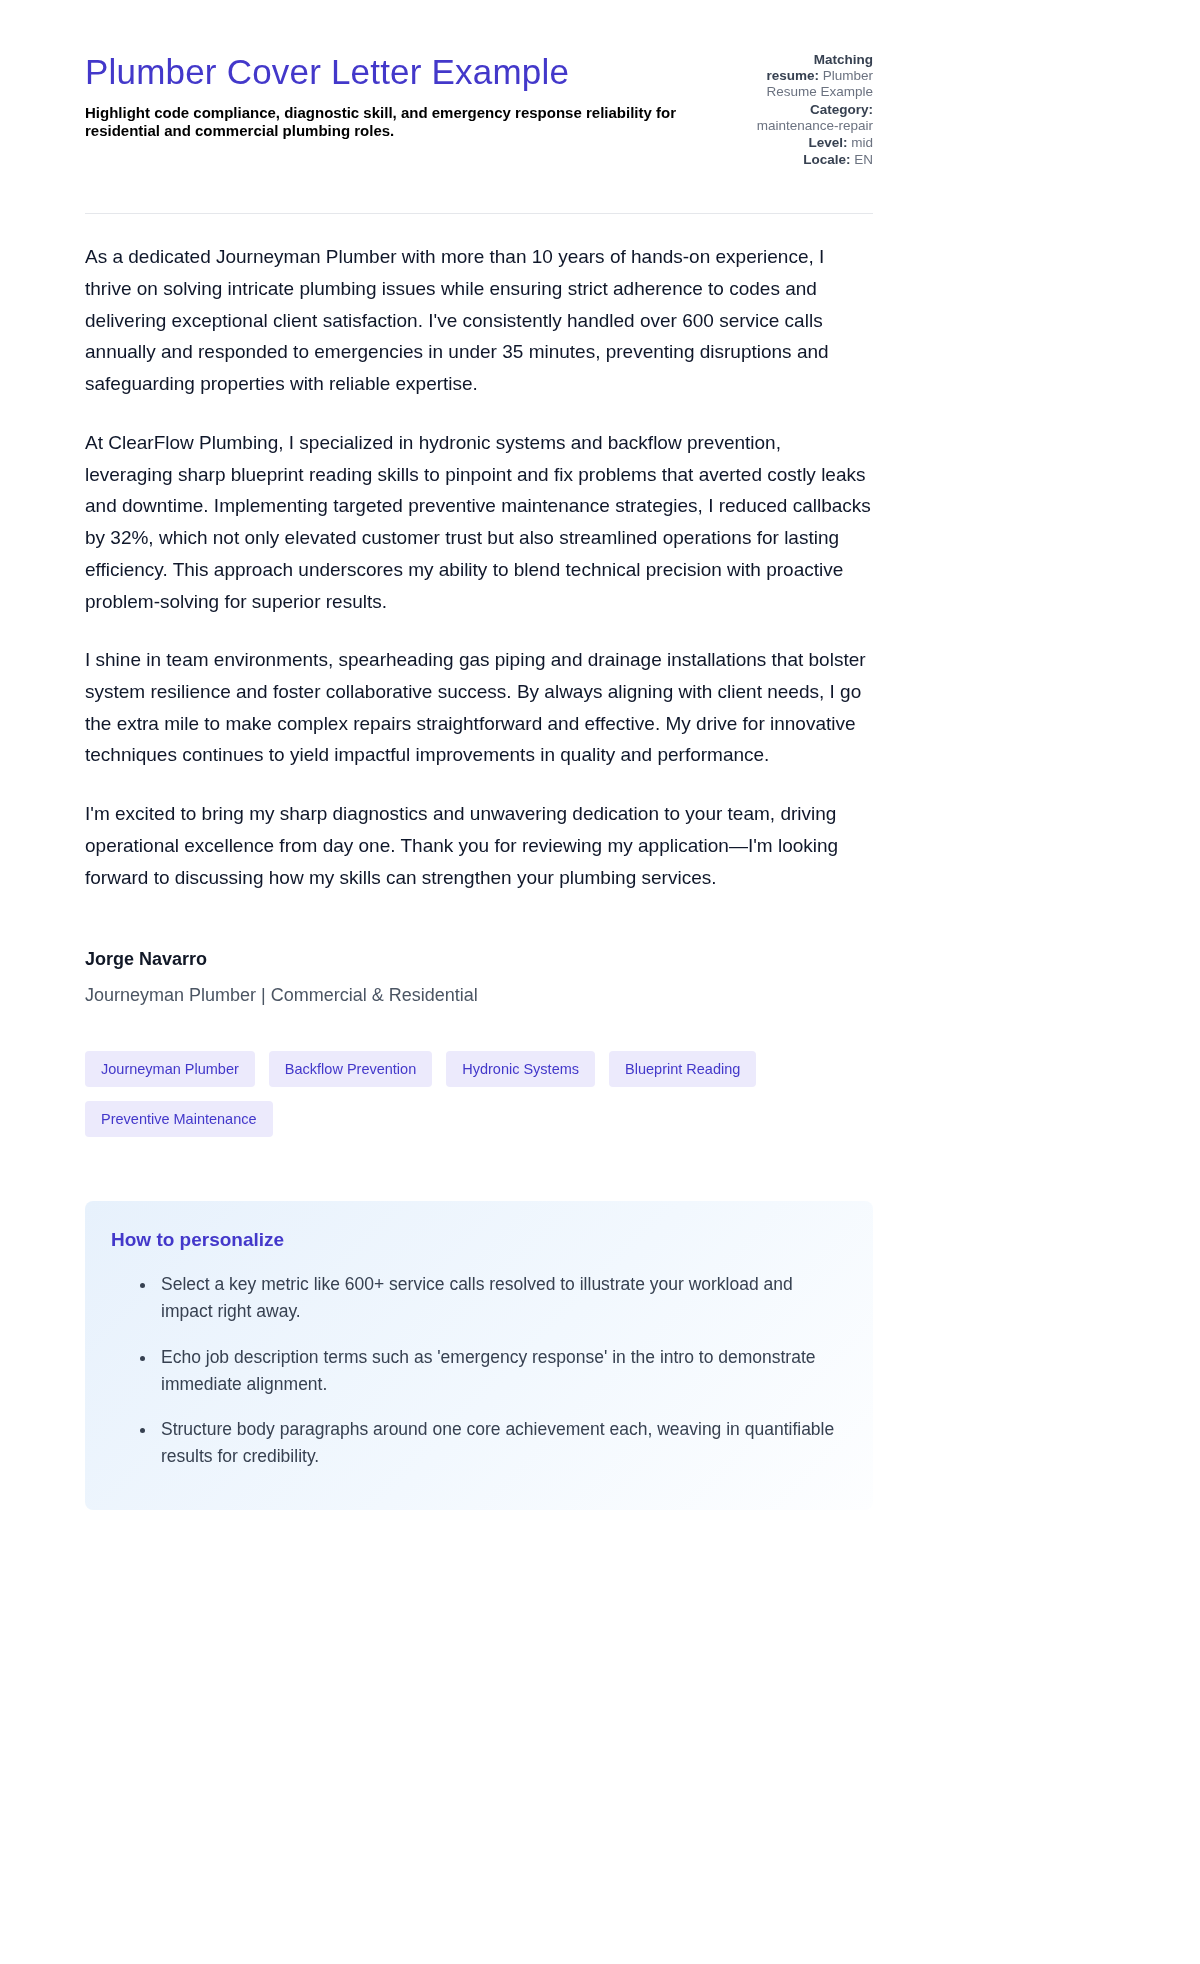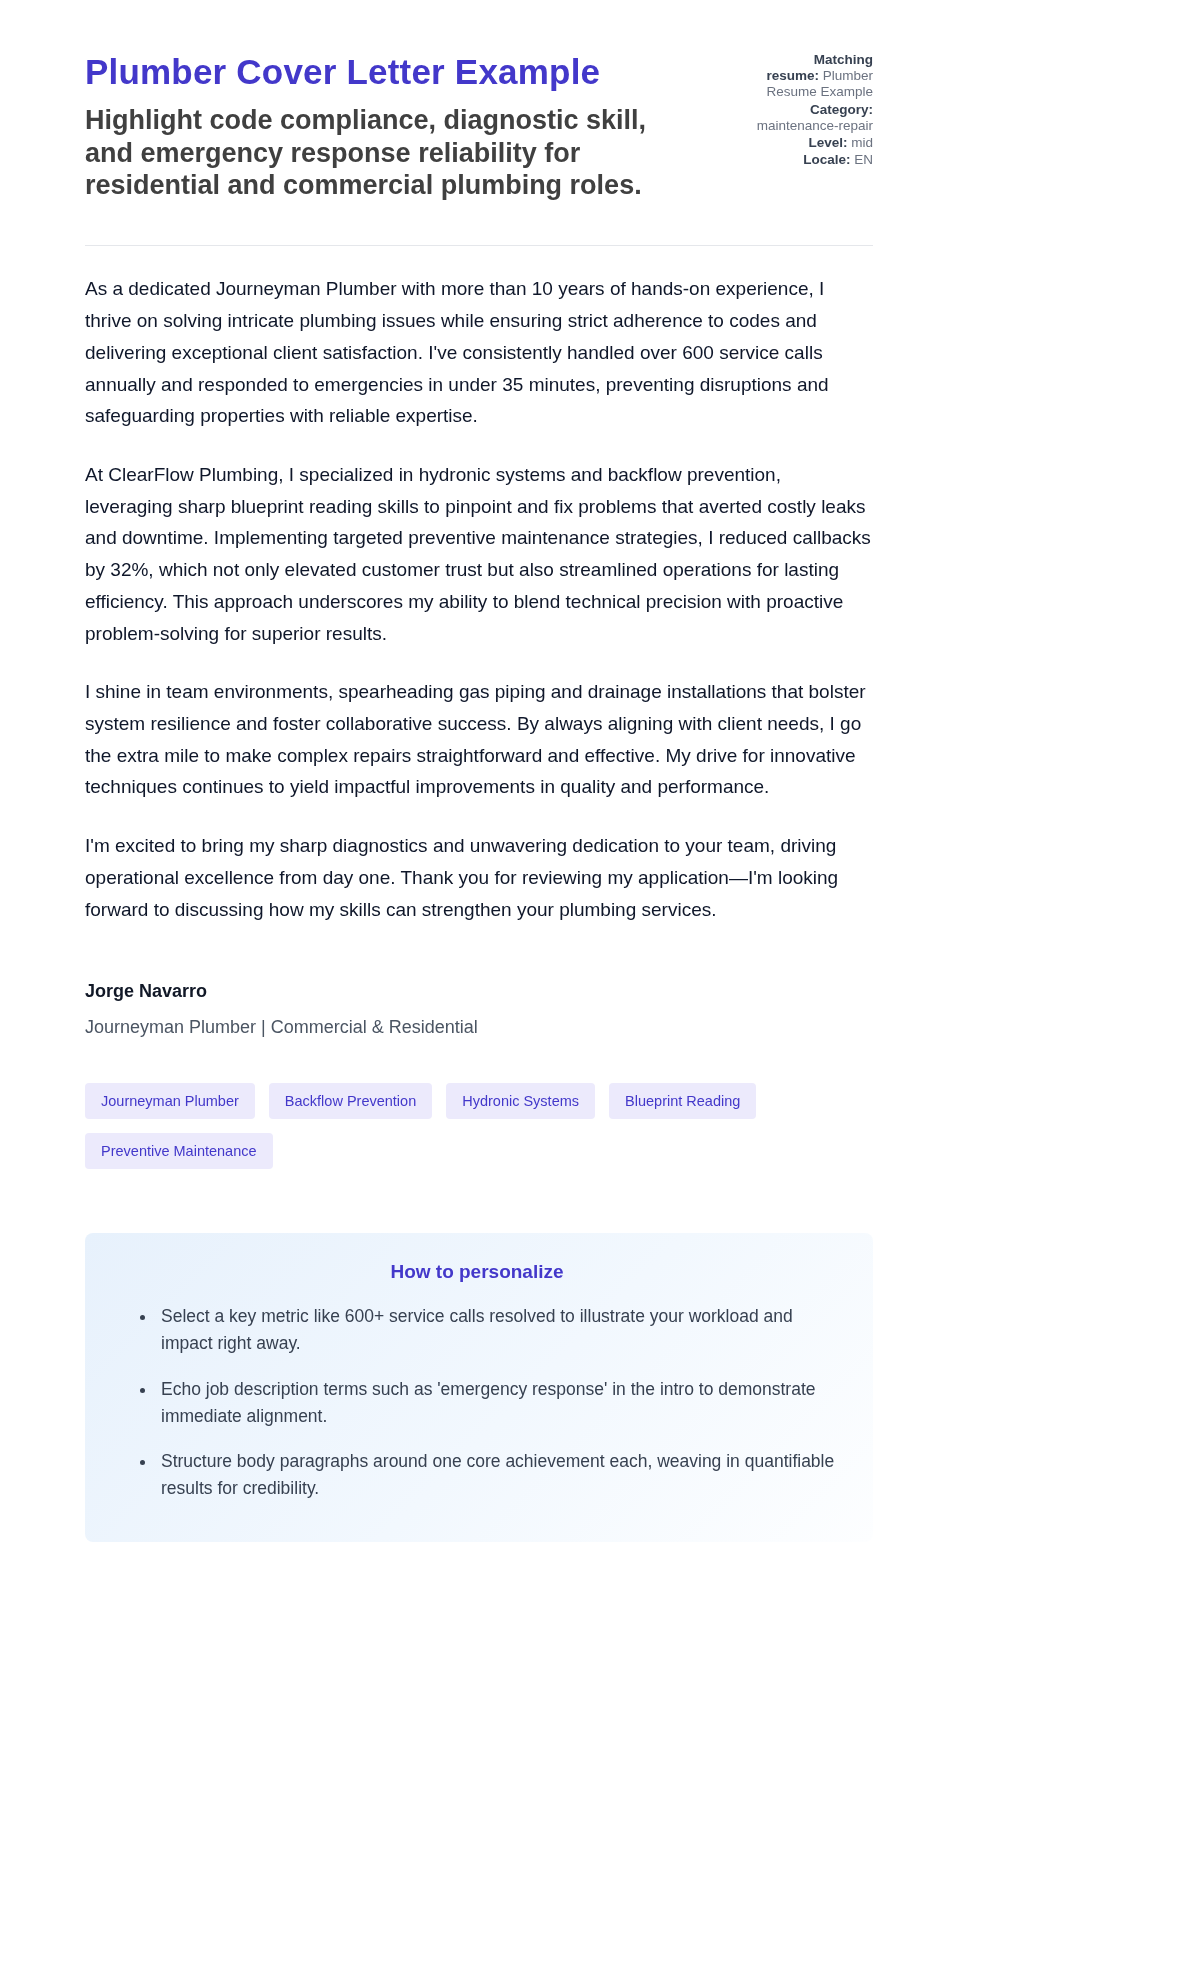--- a/index.html
+++ b/index.html
@@ -13,30 +13,30 @@
     width: 788px;
     margin-left: 85px;
     padding-top: 52px;
   }
 
   
   .header { display: flex; justify-content: space-between; align-items: flex-start; }
   .header-left { width: 620px; }
   .title {
     font-size: 35px;
-    font-weight: 700;
+    font-weight: 400;
     color: #4338ca;
     line-height: 1.15;
     letter-spacing: 0.2px;
   }
   .subtitle {
     margin-top: 12px;
-    font-size: 27px;
+    font-size: 15px;
     font-weight: 700;
-    color: #404040;
+    color: #000000;
     line-height: 1.2;
     width: 600px;
   }
   .meta {
     width: 138px;
     text-align: right;
     font-size: 13.5px;
     line-height: 1.2;
     color: #6b7280;
   }
@@ -96,21 +96,20 @@
     margin-top: 64px;
     border-radius: 8px;
     background: linear-gradient(135deg, #e7f1fc 0%, #f2f8fe 55%, #fdfeff 100%);
     padding: 28px 30px 22px 26px;
   }
   .tips-heading {
     font-size: 19px;
     font-weight: 700;
     color: #4338ca;
     margin-bottom: 20px;
-    text-align: center;
   }
   .tips-list {
     list-style: disc;
     padding-left: 22px;
   }
   .tips-item {
     font-size: 17.5px;
     line-height: 1.55;
     color: #374151;
     margin-bottom: 18px;

